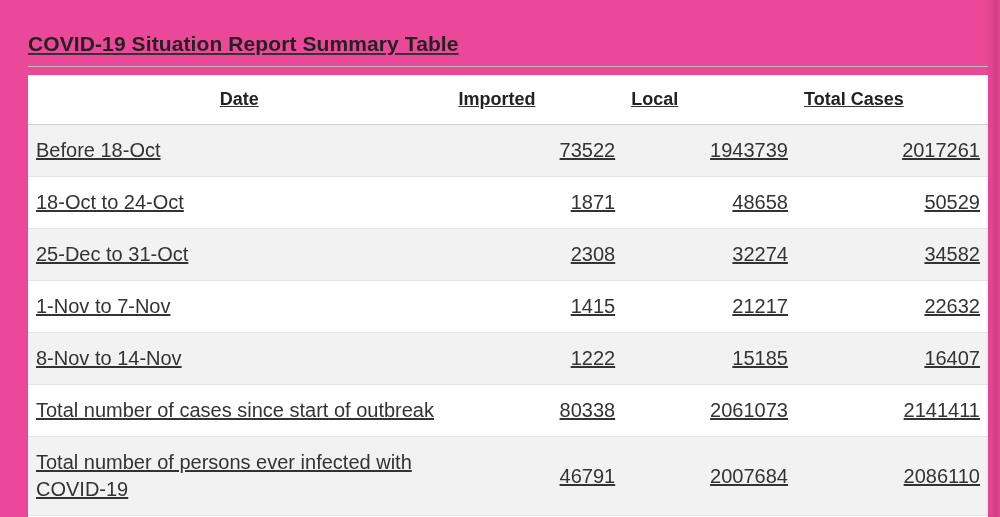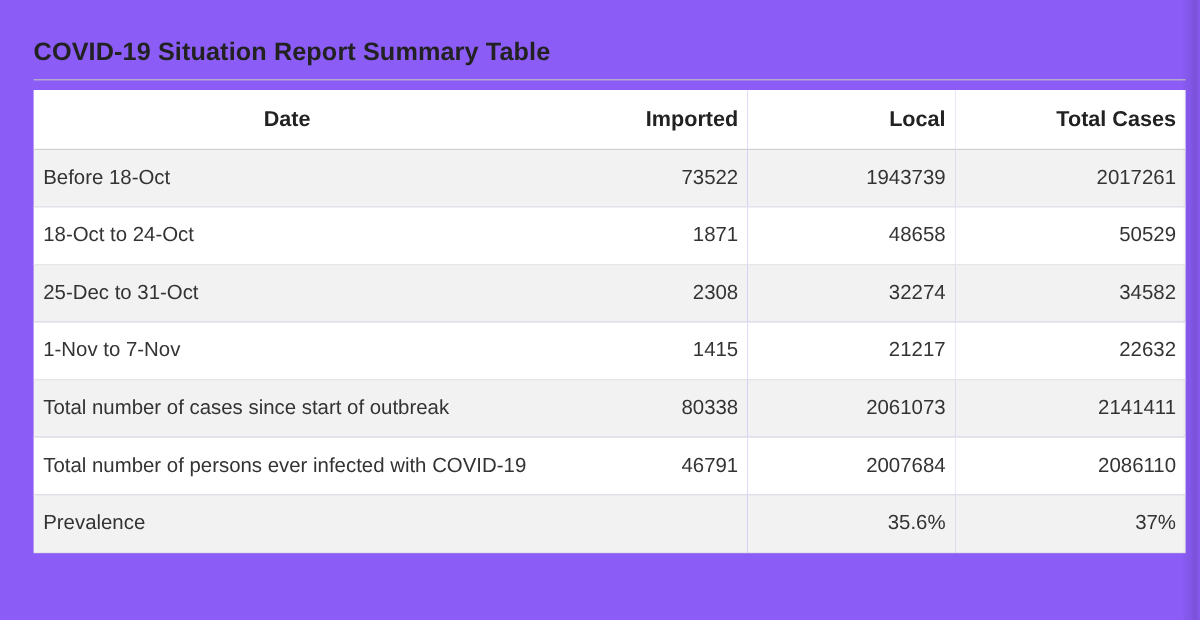--- a/index.html
+++ b/index.html
@@ -10,22 +10,23 @@
     font-family: "Helvetica Neue", Helvetica, Arial, sans-serif;
     color: #333;
     background: #ffffff;
     overflow: hidden;
     -webkit-font-smoothing: antialiased;
   }
   .page {
     position: relative;
     width: 1000px;
     height: 517px;
-    background: #8b5cf6;
+    background: #ec4899;
     box-sizing: border-box;
+    text-decoration: underline;
   }
   .right-edge {
     position: absolute;
     top: 0;
     right: 0;
     width: 14px;
     height: 100%;
     background: linear-gradient(to right,
       rgba(0,0,0,0.02) 0%,
       rgba(0,0,0,0.06) 40%,
@@ -64,24 +65,24 @@
   table.summary th {
     text-align: center;
     font-size: 18px;
     font-weight: 700;
     color: #222;
     padding: 14px 8px 14px 8px;
     border-bottom: 1.5px solid #d0d0d0;
     background: #ffffff;
   }
   table.summary th.num-h {
-    text-align: right;
+    text-align: left;
   }
   table.summary td {
-    font-size: 17px;
+    font-size: 20px;
     color: #333;
     padding: 12px 8px;
     border-bottom: 1px solid #e6e6e6;
     vertical-align: middle;
     line-height: 1.35;
   }
   table.summary td.num {
     text-align: right;
     font-variant-numeric: tabular-nums;
   }
@@ -133,20 +134,26 @@
           <td class="num">32274</td>
           <td class="num">34582</td>
         </tr>
         <tr>
           <td>1-Nov to 7-Nov</td>
           <td class="num">1415</td>
           <td class="num">21217</td>
           <td class="num">22632</td>
         </tr>
         <tr>
+          <td>8-Nov to 14-Nov</td>
+          <td class="num">1222</td>
+          <td class="num">15185</td>
+          <td class="num">16407</td>
+        </tr>
+        <tr>
           <td>Total number of cases since start of outbreak</td>
           <td class="num">80338</td>
           <td class="num">2061073</td>
           <td class="num">2141411</td>
         </tr>
         <tr>
           <td>Total number of persons ever infected with COVID-19</td>
           <td class="num">46791</td>
           <td class="num">2007684</td>
           <td class="num">2086110</td>

